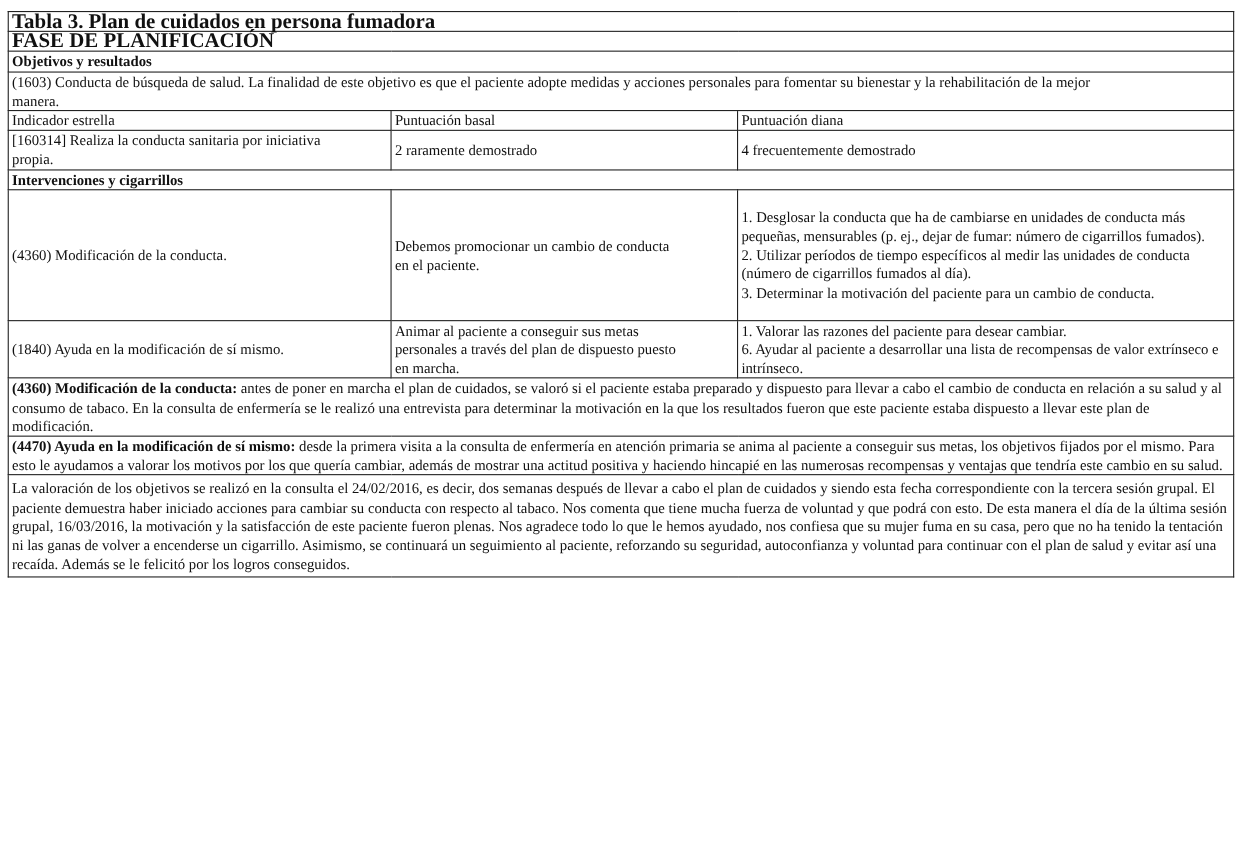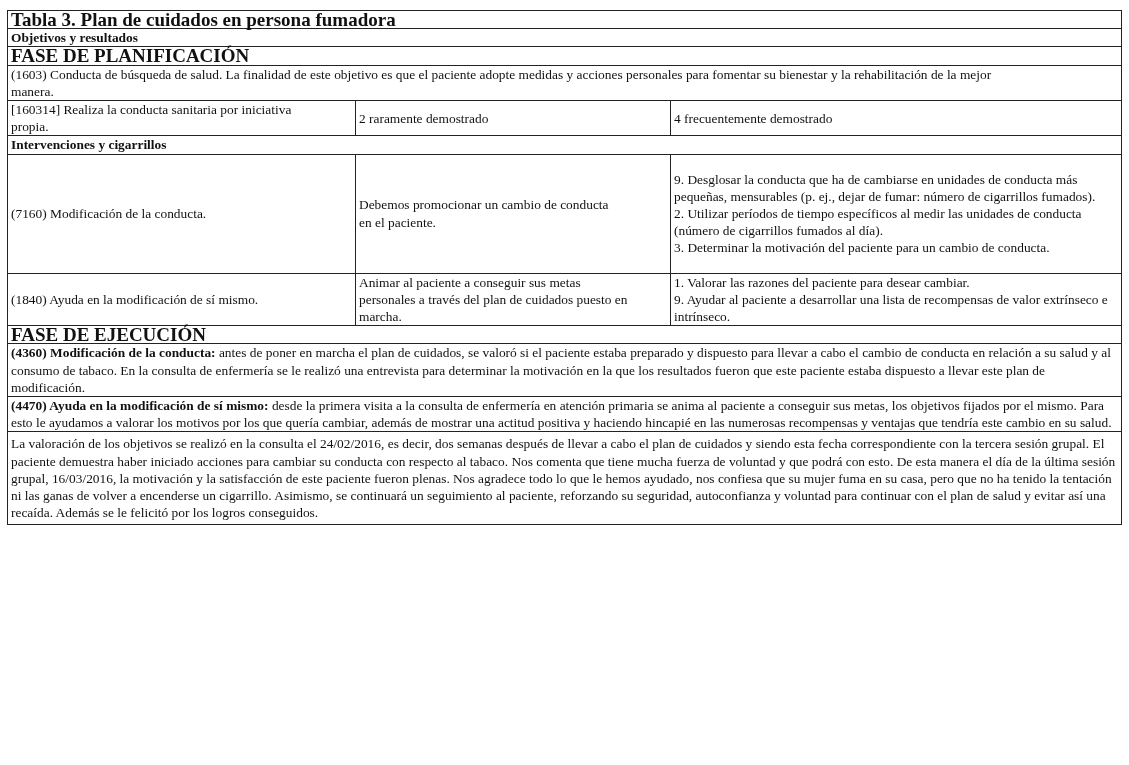--- a/index.html
+++ b/index.html
@@ -18,55 +18,57 @@
   <colgroup>
     <col style="width:348px">
     <col style="width:315px">
     <col style="width:451px">
   </colgroup>
   <tbody>
       <tr>
     <td colspan="3" class="h">Tabla 3. Plan de cuidados en persona fumadora</td>
   </tr>
   <tr>
+    <td colspan="3" class="h">FASE DE PLANIFICACIÓN</td>
+  </tr>
+  <tr>
     <td colspan="3" class="b">Objetivos y resultados</td>
   </tr>
   <tr>
-    <td colspan="3" class="h">FASE DE PLANIFICACIÓN</td>
+    <td colspan="3" style="padding-right:120px">(1603) Conducta de búsqueda de salud. La finalidad de este objetivo es que el paciente adopte medidas y acciones personales para fomentar su bienestar y la rehabilitación de la mejor manera.</td>
   </tr>
   <tr>
-    <td colspan="3" style="padding-right:120px">(1603) Conducta de búsqueda de salud. La finalidad de este objetivo es que el paciente adopte medidas y acciones personales para fomentar su bienestar y la rehabilitación de la mejor manera.</td>
+    <td>Indicador estrella</td>
+    <td>Puntuación basal</td>
+    <td>Puntuación diana</td>
   </tr>
   <tr>
     <td style="padding-right:30px">[160314] Realiza la conducta sanitaria por iniciativa propia.</td>
     <td>2 raramente demostrado</td>
     <td>4 frecuentemente demostrado</td>
   </tr>
   <tr>
     <td colspan="3" class="b">Intervenciones y cigarrillos</td>
   </tr>
   <tr style="height:119px">
-    <td>(7160) Modificación de la conducta.</td>
+    <td>(4360) Modificación de la conducta.</td>
     <td style="padding-right:50px">Debemos promocionar un cambio de conducta en el paciente.</td>
     <td>
-      <span class="list-line">9. Desglosar la conducta que ha de cambiarse en unidades de conducta más pequeñas, mensurables (p. ej., dejar de fumar: número de cigarrillos fumados).</span>
+      <span class="list-line">1. Desglosar la conducta que ha de cambiarse en unidades de conducta más pequeñas, mensurables (p. ej., dejar de fumar: número de cigarrillos fumados).</span>
       <span class="list-line">2. Utilizar períodos de tiempo específicos al medir las unidades de conducta (número de cigarrillos fumados al día).</span>
       <span class="list-line">3. Determinar la motivación del paciente para un cambio de conducta.</span>
     </td>
   </tr>
   <tr>
     <td>(1840) Ayuda en la modificación de sí mismo.</td>
-    <td style="padding-right:40px">Animar al paciente a conseguir sus metas personales a través del plan de cuidados puesto en marcha.</td>
+    <td style="padding-right:40px">Animar al paciente a conseguir sus metas personales a través del plan de dispuesto puesto en marcha.</td>
     <td>
       <span class="list-line">1. Valorar las razones del paciente para desear cambiar.</span>
-      <span class="list-line">9. Ayudar al paciente a desarrollar una lista de recompensas de valor extrínseco e intrínseco.</span>
+      <span class="list-line">6. Ayudar al paciente a desarrollar una lista de recompensas de valor extrínseco e intrínseco.</span>
     </td>
-  </tr>
-  <tr>
-    <td colspan="3" class="h">FASE DE EJECUCIÓN</td>
   </tr>
   <tr>
     <td colspan="3"><span class="b">(4360) Modificación de la conducta:</span><span> antes de poner en marcha el plan de cuidados, se valoró si el paciente estaba preparado y dispuesto para llevar a cabo el cambio de conducta en relación a su salud y al consumo de tabaco. En la consulta de enfermería se le realizó una entrevista para determinar la motivación en la que los resultados fueron que este paciente estaba dispuesto a llevar este plan de modificación.</span></td>
   </tr>
   <tr>
     <td colspan="3"><span class="b">(4470) Ayuda en la modificación de sí mismo:</span><span> desde la primera visita a la consulta de enfermería en atención primaria se anima al paciente a conseguir sus metas, los objetivos fijados por el mismo. Para esto le ayudamos a valorar los motivos por los que quería cambiar, además de mostrar una actitud positiva y haciendo hincapié en las numerosas recompensas y ventajas que tendría este cambio en su salud.</span></td>
   </tr>
   <tr>
     <td colspan="3" style="padding-top:3px;padding-bottom:3px">La valoración de los objetivos se realizó en la consulta el 24/02/2016, es decir, dos semanas después de llevar a cabo el plan de cuidados y siendo esta fecha correspondiente con la tercera sesión grupal. El paciente demuestra haber iniciado acciones para cambiar su conducta con respecto al tabaco. Nos comenta que tiene mucha fuerza de voluntad y que podrá con esto. De esta manera el día de la última sesión grupal, 16/03/2016, la motivación y la satisfacción de este paciente fueron plenas. Nos agradece todo lo que le hemos ayudado, nos confiesa que su mujer fuma en su casa, pero que no ha tenido la tentación ni las ganas de volver a encenderse un cigarrillo. Asimismo, se continuará un seguimiento al paciente, reforzando su seguridad, autoconfianza y voluntad para continuar con el plan de salud y evitar así una recaída. Además se le felicitó por los logros conseguidos.</td>
   </tr>

